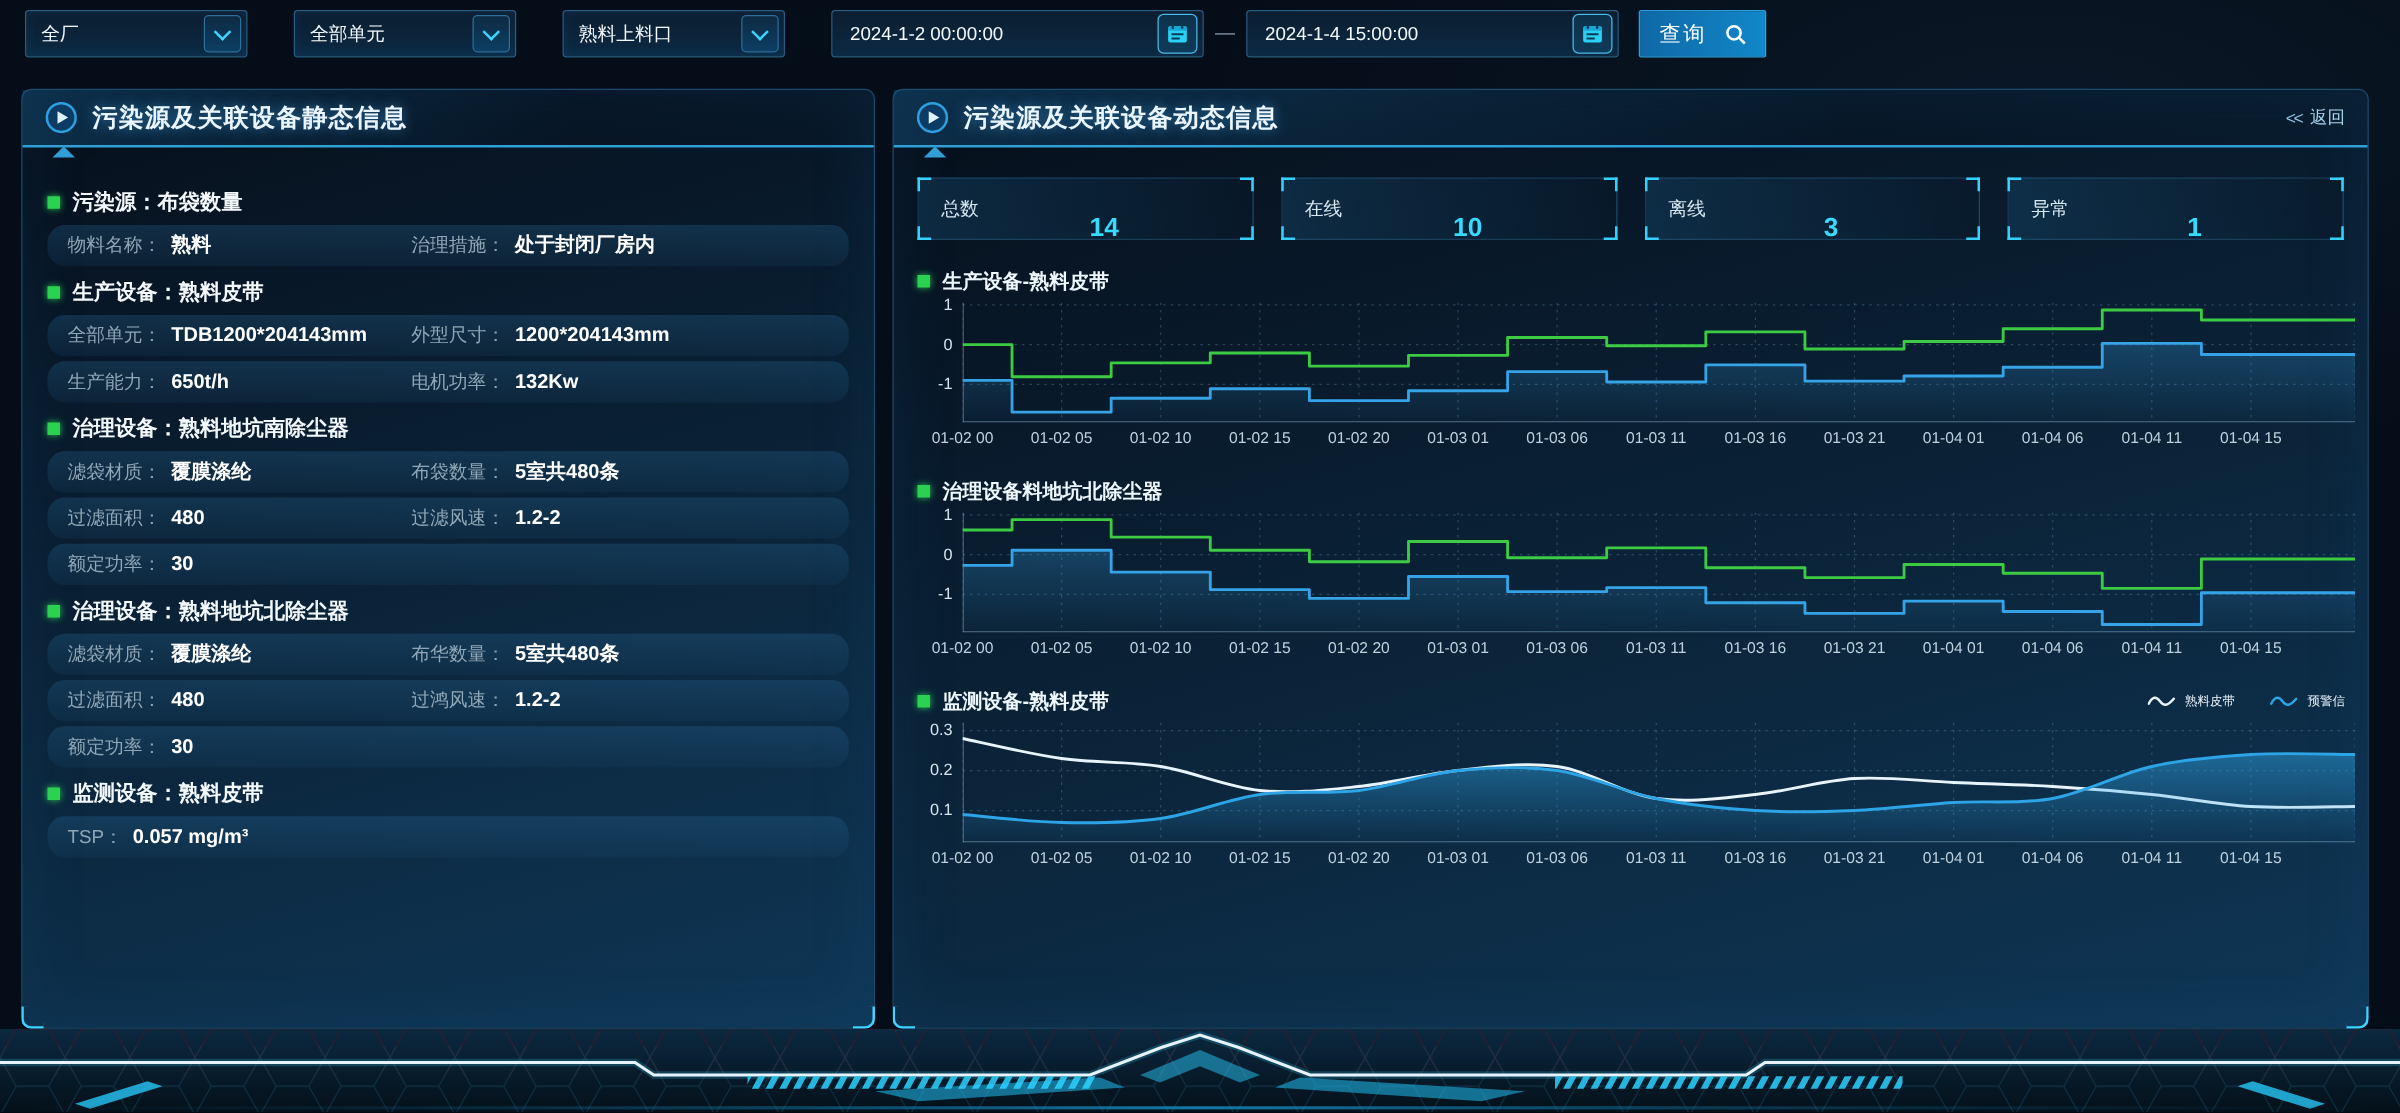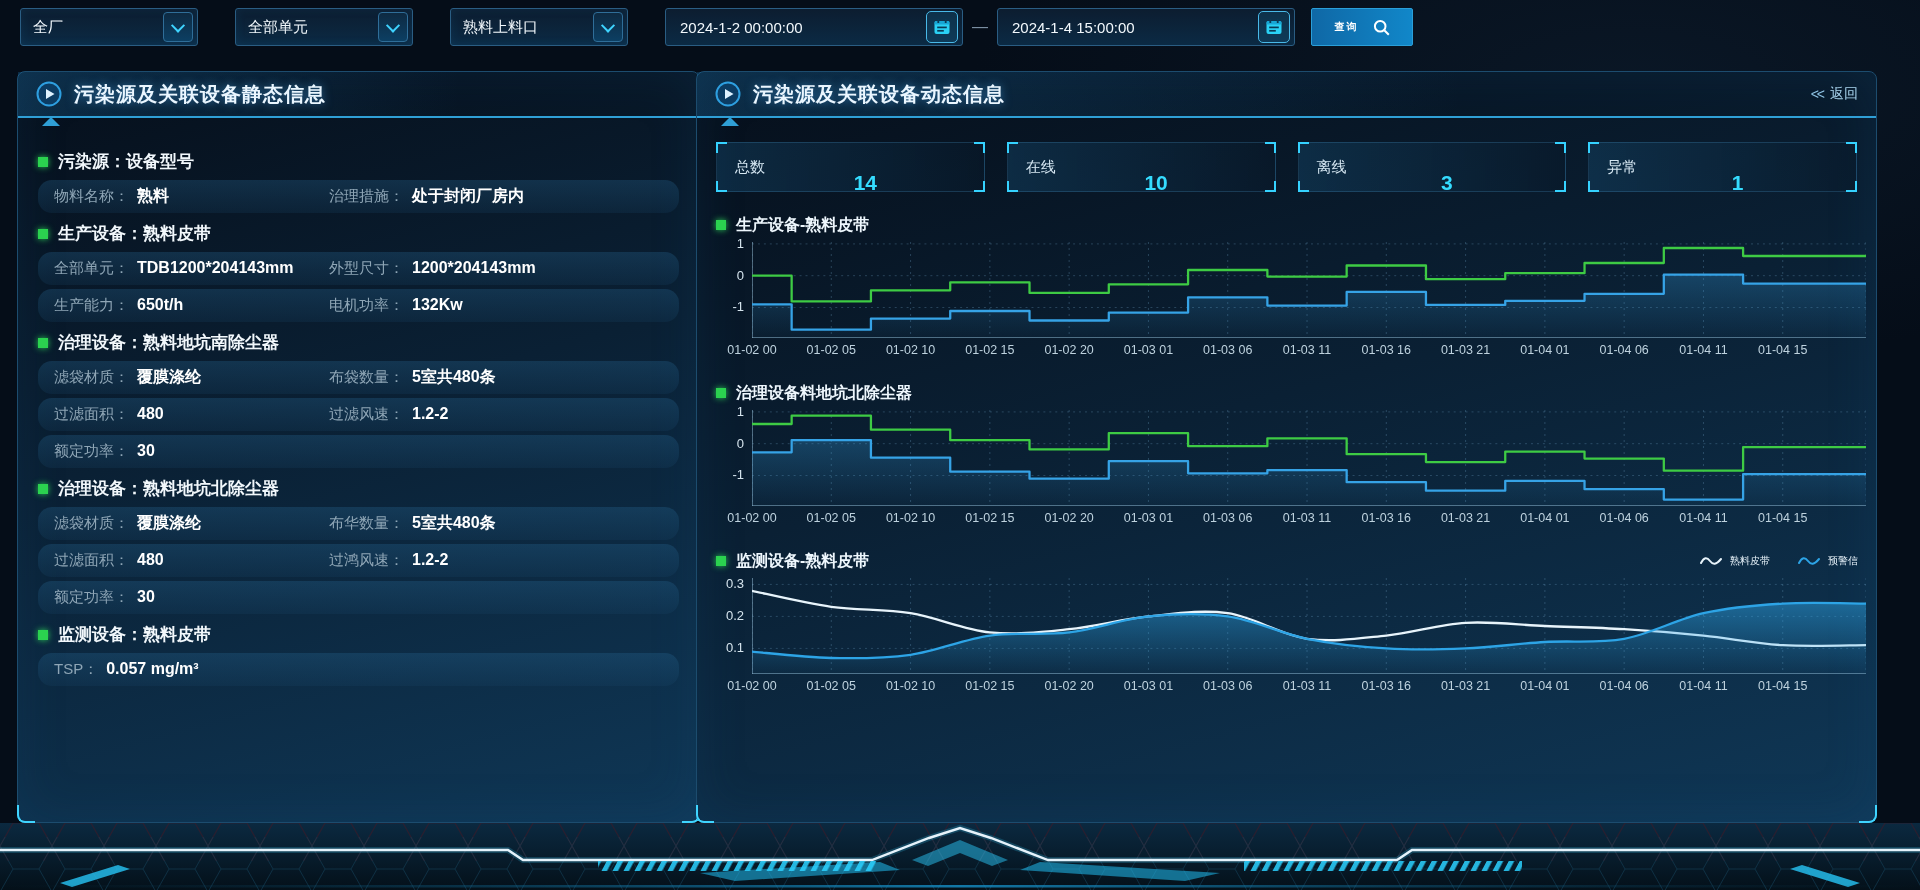--- a/index.html
+++ b/index.html
@@ -20,31 +20,31 @@
   .date-field{width:280px;height:36px;display:flex;align-items:center;justify-content:space-between;
     padding:0 4px 0 12px;border:1px solid #2a5d83;border-radius:3px;
     background:linear-gradient(180deg,#0c1d30 0%,#0b2a44 100%);}
   .date-field input{background:transparent;border:none;outline:none;color:#f2f8fc;font-size:15px;width:200px;
     font-family:"Liberation Sans","DejaVu Sans",sans-serif;}
   .cal-box{width:30px;height:30px;border:1px solid #49b9e8;border-radius:5px;display:grid;place-items:center;
     background:rgba(30,140,190,.18);cursor:pointer;}
   .range-sep{width:34px;text-align:center;color:#7e93a6;font-size:16px;}
   .query-btn{width:102px;height:38px;margin-left:16px;display:flex;align-items:center;justify-content:center;gap:14px;
     background:linear-gradient(90deg,#0f68a6 0%,#1187c9 100%);border:1px solid #2a9fd9;border-radius:2px;cursor:pointer;}
-  .query-btn .q-label{color:#fff;font-size:10px;font-weight:700;letter-spacing:2px;}
+  .query-btn .q-label{color:#fff;font-size:17px;font-weight:400;letter-spacing:2px;}
 
   
   .panel{position:absolute;top:71px;bottom:67px;border:1px solid #1c4c6e;border-radius:8px;
     background:linear-gradient(165deg,#060f1b 0%,#0a2034 45%,#0f3756 100%);
     box-shadow:inset 0 0 50px rgba(20,90,140,.18);}
   .panel::before,.panel::after{content:"";position:absolute;width:16px;height:16px;bottom:-1px;}
   .panel::before{left:-1px;border-left:2px solid #3fd4ff;border-bottom:2px solid #3fd4ff;border-bottom-left-radius:8px;}
   .panel::after{right:-1px;border-right:2px solid #3fd4ff;border-bottom:2px solid #3fd4ff;border-bottom-right-radius:8px;}
   .left-panel{left:17px;width:681px;}
-  .right-panel{left:696px;width:1179px;}
+  .right-panel{left:714px;width:1179px;}
   .panel-header{position:relative;height:44px;display:flex;align-items:center;gap:12px;padding:0 18px;
     border-bottom:2px solid #2f9fd6;
     background:linear-gradient(90deg,rgba(30,120,180,.28) 0%,rgba(10,30,50,0) 65%);}
   .panel-header::after{content:"";position:absolute;left:24px;bottom:-10px;width:0;height:0;
     border-left:9px solid transparent;border-right:9px solid transparent;border-bottom:9px solid #2f9fd6;}
   .panel-title{font-size:20px;font-weight:700;color:#eaf6ff;letter-spacing:1px;text-shadow:0 0 10px rgba(80,180,255,.55);}
   .back-btn{margin-left:auto;display:flex;align-items:center;gap:7px;color:#a8d4ee;font-size:14px;cursor:pointer;}
   .back-btn .bi{letter-spacing:-2px;color:#8fc4e4;}
 
   
@@ -154,21 +154,21 @@
     <div class="panel-header">
       <svg width="26" height="26" viewBox="0 0 26 26">
         <circle cx="13" cy="13" r="11.5" fill="#0c3c63" stroke="#2e9fe0" stroke-width="2"></circle>
         <path d="M10 8 L18.5 13 L10 18 Z" fill="#dff2ff"></path>
       </svg>
       <h2 class="panel-title" style="margin:0">污染源及关联设备静态信息</h2>
     </div>
     <div class="info-list" id="info-list">
         <div class="info-section">
           <span class="bullet"></span>
-          <span class="sec-text">污染源：设备型号</span>
+          <span class="sec-text">污染源：布袋数量</span>
         </div>
         <div class="info-row">
           <div class="cell cell-0">
             <span class="f-label">物料名称：</span>
             <span class="f-value">熟料</span>
           </div>
           <div class="cell cell-1">
             <span class="f-label">治理措施：</span>
             <span class="f-value">处于封闭厂房内</span>
           </div>

